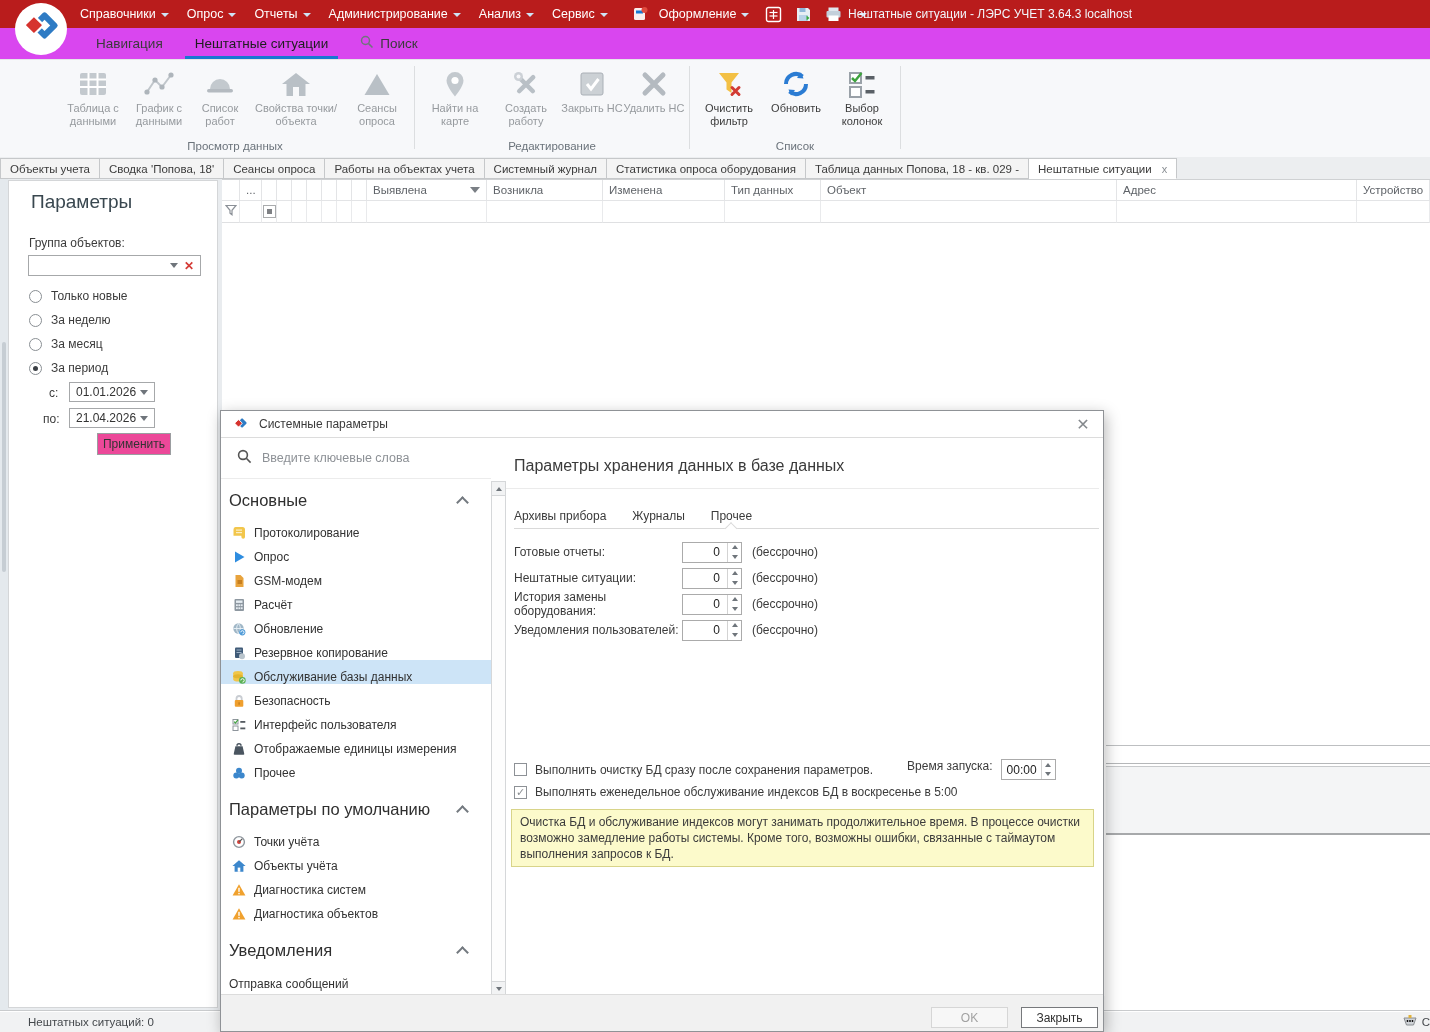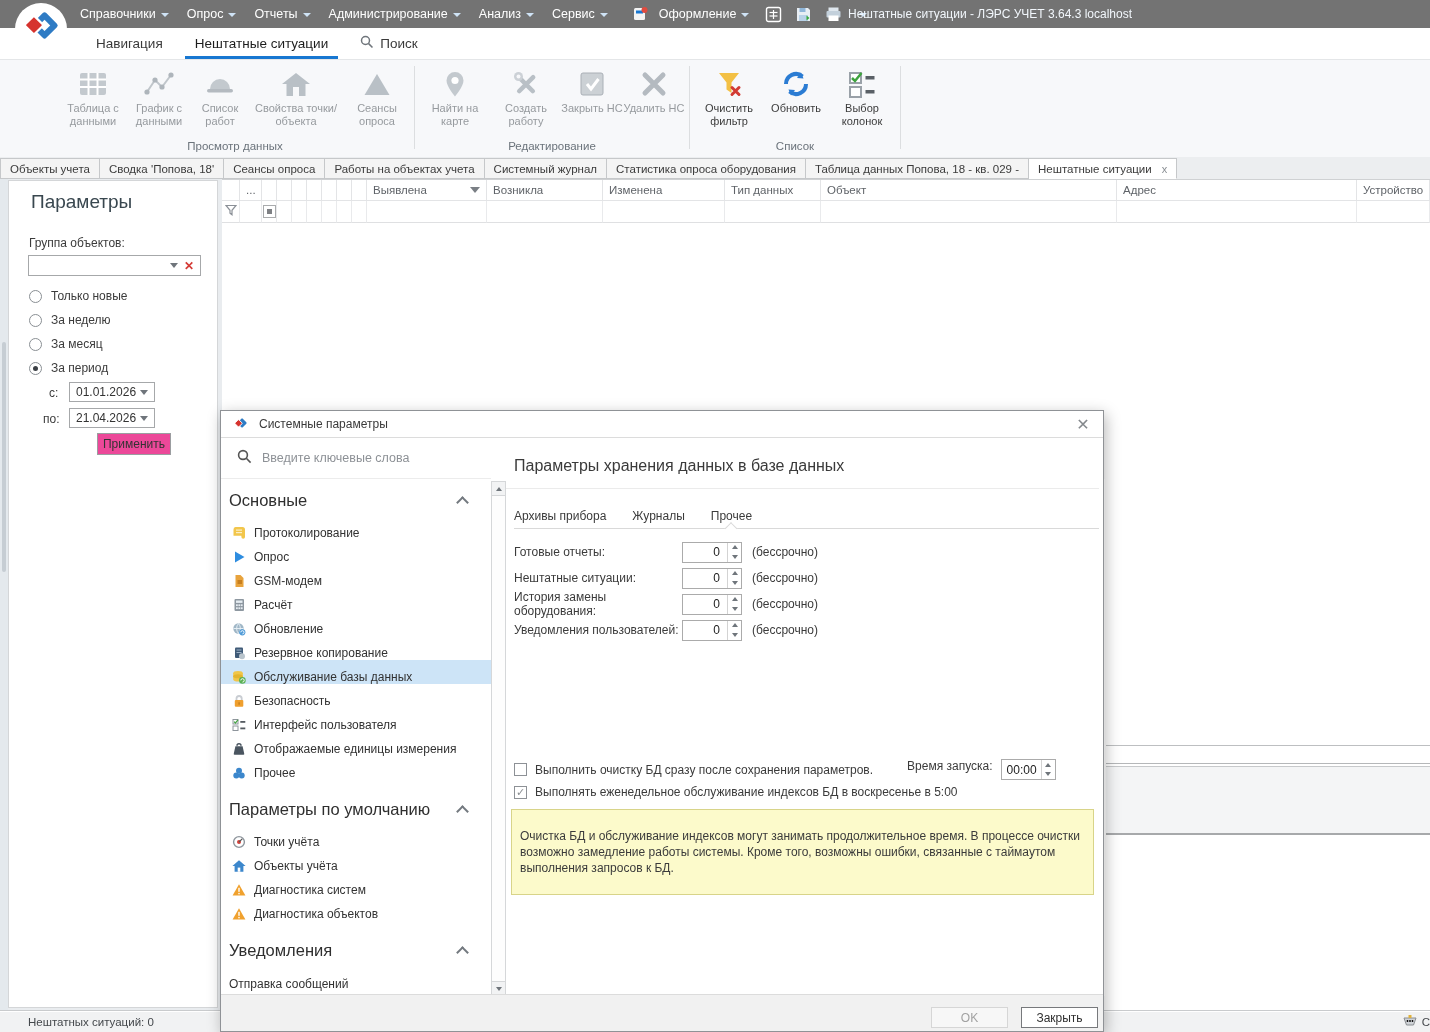--- a/index.html
+++ b/index.html
@@ -1,31 +1,31 @@
 <!DOCTYPE html>
 <html><head>
 <meta charset="utf-8">
 <style>
   * { margin:0; padding:0; box-sizing:border-box; }
   html,body { width:1430px; height:1032px; overflow:hidden; background:#e9ecef;
     font-family:"Liberation Sans", sans-serif; font-size:12px; color:#333; }
   #app { position:relative; width:1430px; height:1032px; }
 
   
-  .titlebar { position:absolute; left:0; top:0; width:1430px; height:28px; background:#737373; z-index:5;
+  .titlebar { position:absolute; left:0; top:0; width:1430px; height:28px; background:#b91c1c; z-index:5;
     display:flex; align-items:center; color:#fff; }
   .menuwrap { display:flex; align-items:center; margin-left:72px; gap:2px; }
   .mi { display:flex; align-items:center; gap:5px; padding:0 8px; height:28px; font-size:12.5px; cursor:default; }
   .caret { width:0; height:0; border-left:4px solid transparent; border-right:4px solid transparent; border-top:4px solid #cfe3f6; margin-top:2px; }
   .tb-ico { display:inline-flex; align-items:center; justify-content:center; width:24px; height:24px; margin:0 2px; }
   .win-title { position:absolute; left:848px; top:0; height:28px; display:flex; align-items:center; font-size:12px; color:#f2f7fc; white-space:nowrap; }
   .logo { position:absolute; left:14px; top:2px; width:54px; height:54px; z-index:9; }
 
   
-  .ribbontabs { position:absolute; left:0; top:28px; width:1430px; height:32px; background:#ffffff; border-bottom:1px solid #e4e6e8;
+  .ribbontabs { position:absolute; left:0; top:28px; width:1430px; height:32px; background:#d946ef; border-bottom:1px solid #e4e6e8;
     display:flex; align-items:stretch; padding-left:80px; z-index:4; }
   .rtab { display:flex; align-items:center; gap:6px; padding:0 16px; font-size:13.5px; color:#3a3a3a; position:relative; cursor:default; }
   .rtab.active { color:#1d1d1d; }
   .rtab.active::after { content:""; position:absolute; left:6px; right:6px; bottom:0; height:3px; background:#1777d1; }
 
   
   .ribbon { position:absolute; left:0; top:60px; width:1430px; height:97px; background:#f7f8fa; display:flex; padding-left:60px; z-index:3; }
   .rgroup { display:flex; flex-direction:column; }
   .rbtns { display:flex; flex:1; align-items:flex-start; padding-top:4px; }
   .rbtn { width:66px; height:76px; display:flex; flex-direction:column; align-items:center; justify-content:flex-start; gap:2px; padding-top:4px; border-radius:3px; cursor:pointer; }
@@ -121,21 +121,21 @@
   .frow { height:26px; display:flex; align-items:center; }
   .frow .flabel { width:168px; color:#3b3b3b; }
   .spinbox { position:relative; width:60px; height:21px; border:1px solid #ababab; background:#fff; }
   .spinbox .sval { position:absolute; left:0; right:16px; top:0; bottom:0; display:flex; align-items:center; justify-content:flex-end; color:#222; }
   .spin { position:absolute; right:0; top:0; bottom:0; width:14px; border-left:1px solid #d3d3d3; display:flex; flex-direction:column; }
   .spin span { flex:1; display:flex; align-items:center; justify-content:center; }
   .fsuffix { margin-left:10px; color:#3b3b3b; }
   .cbrow { position:absolute; left:8px; display:flex; align-items:center; gap:8px; color:#3b3b3b; }
   .cb { width:13px; height:13px; border:1px solid #8d9196; background:#fff; display:flex; align-items:center; justify-content:center; font-size:11px; color:#8a8e92; }
   .timewrap { display:flex; align-items:flex-start; gap:8px; margin-left:26px; }
-  .warnbox { position:absolute; left:5px; top:398px; width:583px; background:#fcfacb; border:1px solid #d8d489; padding:18px 8px; line-height:16px; color:#3b3b3b; }
+  .warnbox { position:absolute; left:5px; top:398px; width:583px; background:#fcfacb; border:1px solid #d8d489; padding:4px 8px; line-height:16px; color:#3b3b3b; }
   .c-edge { position:absolute; right:0; top:68px; bottom:0; width:1px; background:#dcdcdc; }
   .dlg-foot { position:absolute; left:0; right:0; bottom:0; height:37px; background:#f1f1f1; border-top:1px solid #dcdcdc; }
   .btn { position:absolute; top:12px; width:77px; height:21px; display:flex; align-items:center; justify-content:center; font-size:12px; cursor:pointer; }
   .btn.ok { left:710px; border:1px solid #d6d6d6; background:#f7f7f7; color:#a2a2a2; }
   .btn.close { left:800px; border:1px solid #77797c; background:#fff; color:#2f2f2f; }
 
   .mag { display:inline-block; }
 </style>
 </head>
 <body>

